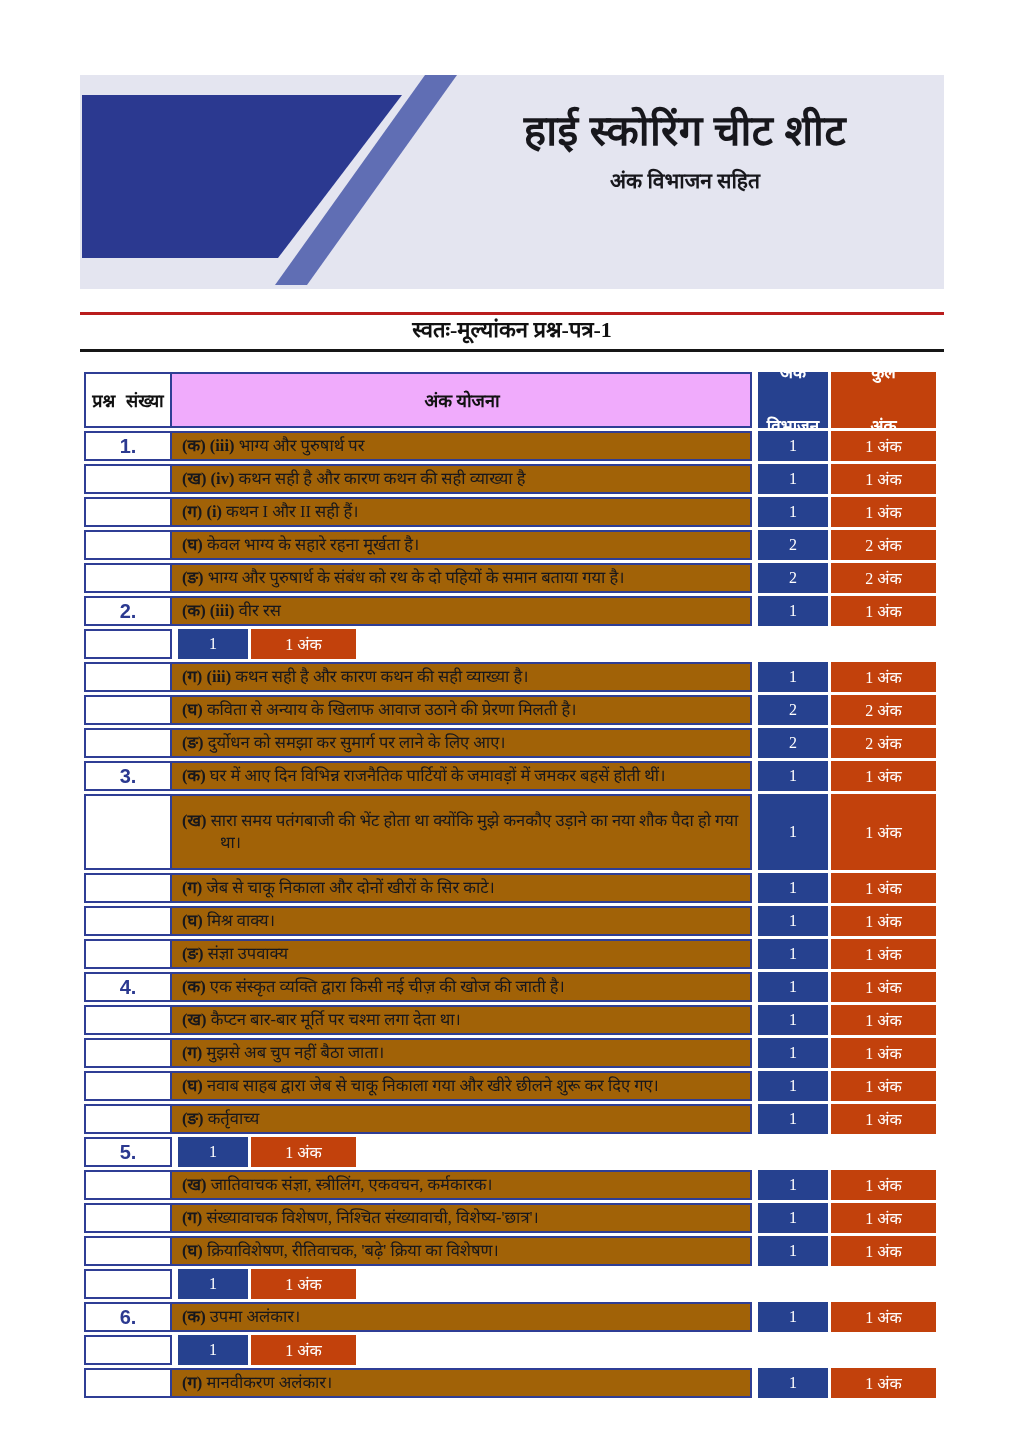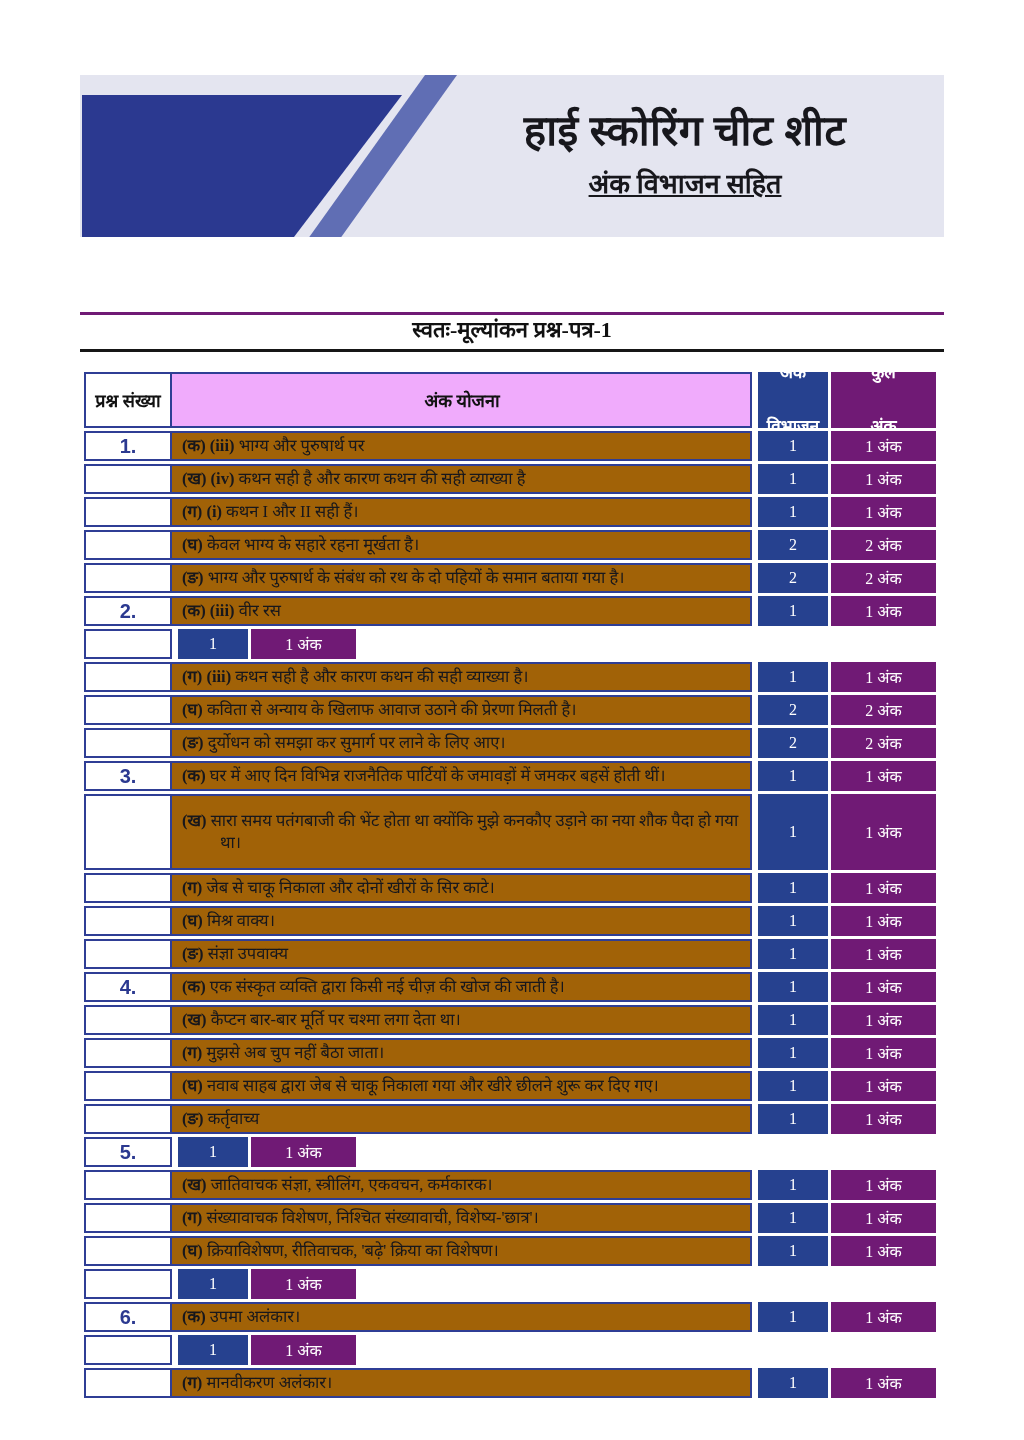--- a/index.html
+++ b/index.html
@@ -8,21 +8,21 @@
     width: 1024px;
     height: 1440px;
     background: #ffffff;
     font-family: "Liberation Serif", "DejaVu Serif", serif;
     overflow: hidden;
   }
   
   .banner {
     position: absolute;
     left: 80px; top: 75px;
-    width: 864px; height: 162px;
+    width: 864px; height: 214px;
     background: #e4e5f0;
   }
   .banner .poly {
     position: absolute; inset: 0;
     background: #2b3990;
     clip-path: polygon(2px 20px, 322px 20px, 198px 183px, 2px 183px);
   }
   .banner .stripe {
     position: absolute; inset: 0;
     background: #606eb4;
@@ -36,31 +36,30 @@
   }
   .banner h1 {
     margin: 0;
     font-size: 42px;
     font-weight: bold;
     line-height: 1.25;
     letter-spacing: 0.5px;
   }
   .banner h2 {
     margin: 12px 0 0 0;
-    font-size: 27px;
+    font-size: 21px;
     font-weight: bold;
     line-height: 1.1;
-    text-decoration: underline;
   }
   
   .section-rule {
     position: absolute;
     left: 80px; top: 312px;
     width: 864px;
-    border-top: 3px solid #701a75;
+    border-top: 3px solid #b91c1c;
     border-bottom: 3px solid #161616;
     text-align: center;
     padding: 3px 0 7px 0;
     box-sizing: border-box;
   }
   .section-rule .label {
     font-size: 22px;
     font-weight: bold;
     color: #111111;
     line-height: 1.1;
@@ -78,20 +77,21 @@
     height: 30px;
   }
   .trow.thead { height: 56px; }
   .trow.tall  { height: 76px; }
   .c1, .c2, .c3, .c4 { box-sizing: border-box; display: flex; align-items: center; }
   .c1 {
     width: 88px;
     background: #ffffff;
     border: 2px solid #2f3e95;
     justify-content: center;
+    font-family: Liberation Mono, monospace;
   }
   .c2 {
     width: 580px;
     background: #a16207;
     border: 2px solid #2f3e95;
     border-left: none;
     padding: 1px 8px 1px 10px;
     font-size: 16.5px;
     color: #17171c;
   }
@@ -106,21 +106,21 @@
   .sep { width: 3px; background: transparent; }
   .c3 {
     width: 70px;
     background: #26418f;
     color: #ffffff;
     justify-content: center;
     font-size: 16px;
   }
   .c4 {
     width: 105px;
-    background: #701a75;
+    background: #c2410c;
     color: #ffffff;
     justify-content: center;
     font-size: 16px;
   }
   .hc {
     font-weight: bold;
     font-size: 18px;
     color: #111111;
     justify-content: center;
   }

